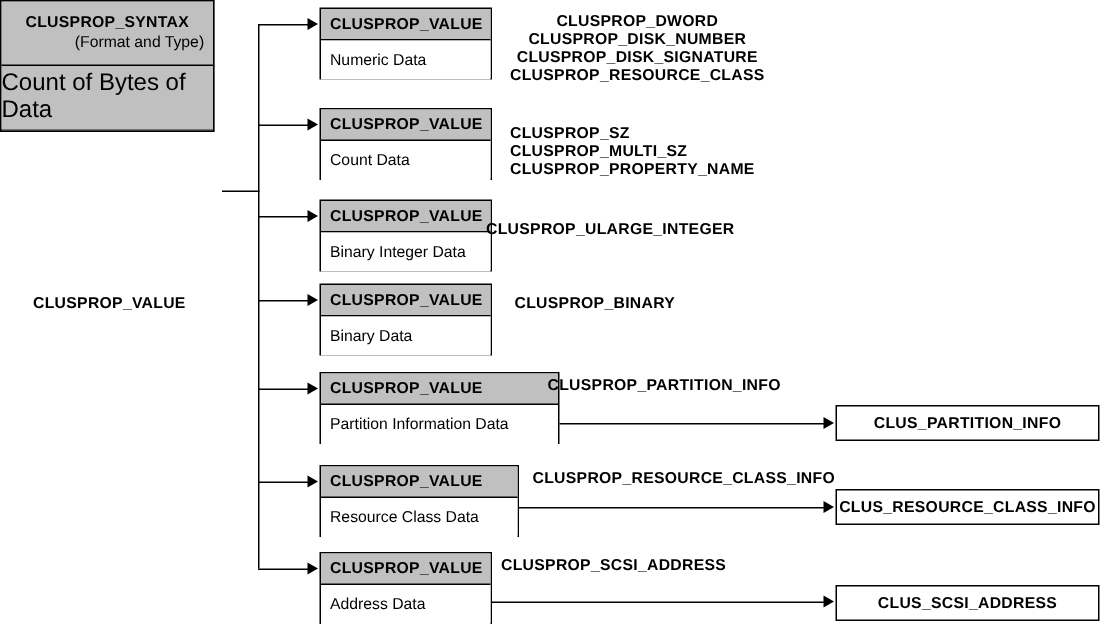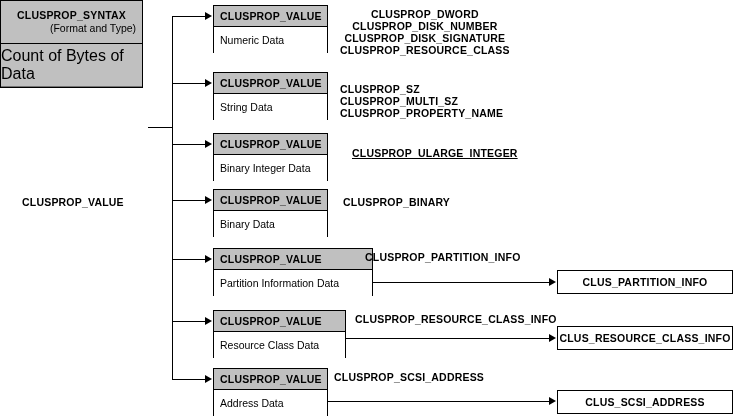--- a/index.html
+++ b/index.html
@@ -150,21 +150,21 @@
 
   <div class="lbl" style="left:22px; top:196px;">CLUSPROP_VALUE</div>
 
   <div class="box" style="left:213px; top:5px; width:115px; height:48px;">
     <div class="hdr">CLUSPROP_VALUE</div>
     <div class="body">Numeric Data</div>
   </div>
 
   <div class="box" style="left:213px; top:72px; width:115px; height:48px;">
     <div class="hdr">CLUSPROP_VALUE</div>
-    <div class="body">String Data</div>
+    <div class="body">Count Data</div>
   </div>
 
   <div class="box" style="left:213px; top:133px; width:115px; height:48px;">
     <div class="hdr">CLUSPROP_VALUE</div>
     <div class="body">Binary Integer Data</div>
   </div>
 
   <div class="box" style="left:213px; top:189px; width:115px; height:48px;">
     <div class="hdr">CLUSPROP_VALUE</div>
     <div class="body">Binary Data</div>
@@ -187,21 +187,21 @@
 
   <div class="lbl" style="left:340px; top:8px;text-align:center;">CLUSPROP_DWORD
 CLUSPROP_DISK_NUMBER
 CLUSPROP_DISK_SIGNATURE
 CLUSPROP_RESOURCE_CLASS</div>
 
   <div class="lbl" style="left:340px; top:71px;margin-top:12px;">CLUSPROP_SZ
 CLUSPROP_MULTI_SZ
 CLUSPROP_PROPERTY_NAME</div>
 
-  <div class="lbl" style="left:352px; top:147px;text-decoration:underline;">CLUSPROP_ULARGE_INTEGER</div>
+  <div class="lbl" style="left:324px; top:147px;">CLUSPROP_ULARGE_INTEGER</div>
 
   <div class="lbl" style="left:343px; top:196px;">CLUSPROP_BINARY</div>
 
   <div class="lbl" style="left:365px; top:251px;">CLUSPROP_PARTITION_INFO</div>
 
   <div class="lbl" style="left:355px; top:313px;">CLUSPROP_RESOURCE_CLASS_INFO</div>
 
   <div class="lbl" style="left:334px; top:371px;">CLUSPROP_SCSI_ADDRESS</div>
 
   <div class="target" style="left:557px; top:326px; width:176px; height:24px;">CLUS_RESOURCE_CLASS_INFO</div>

